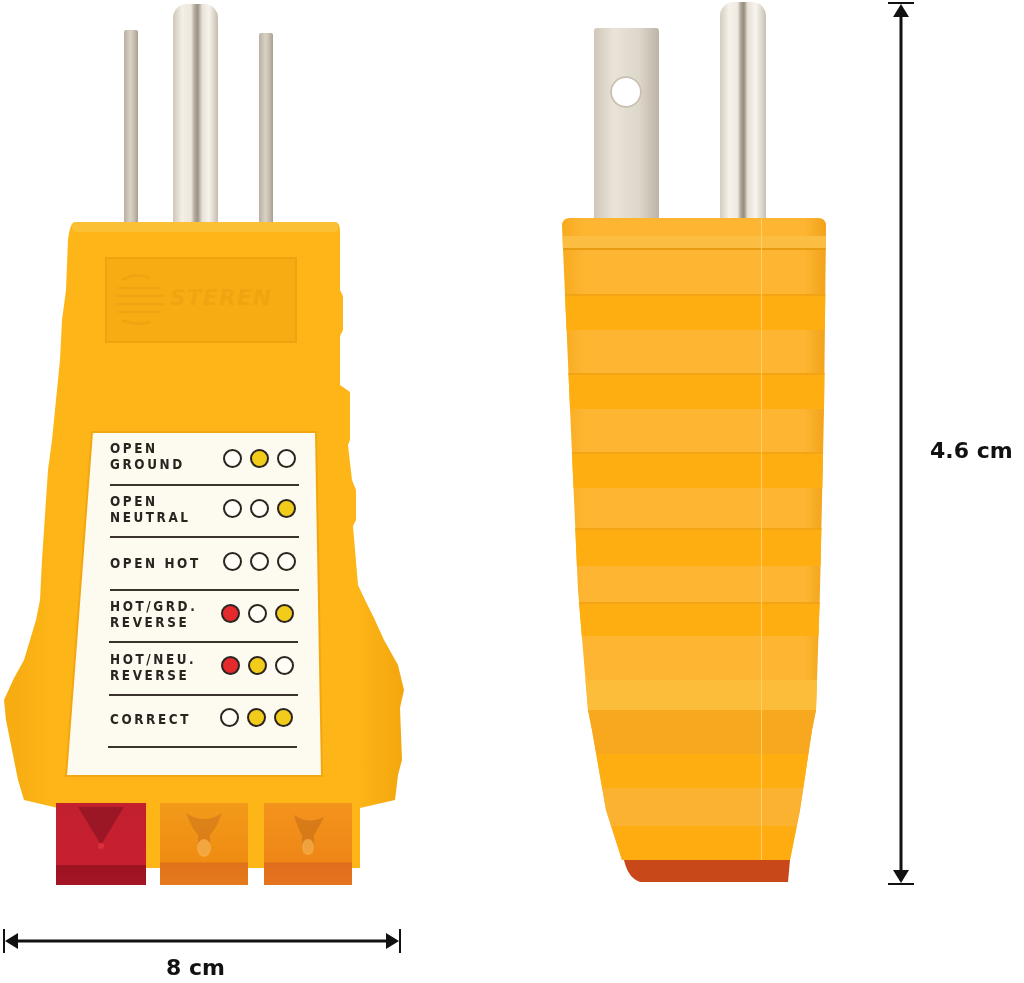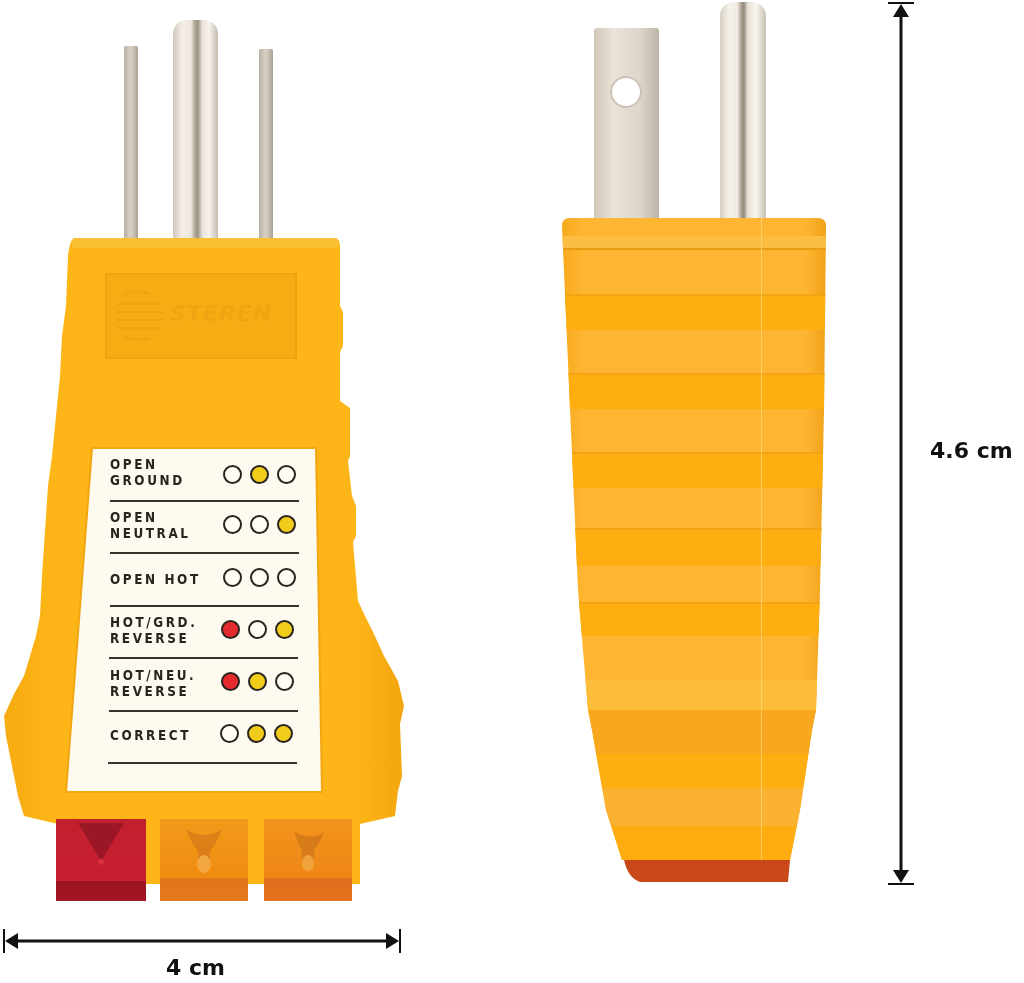--- a/index.html
+++ b/index.html
@@ -32,21 +32,21 @@
                      box-shadow: inset 0 0 0 2px #c9c0b2; }
   .side-prong-pin { position: absolute; left: 720px; top: 2px; width: 46px; height: 216px; border-radius: 14px 14px 0 0;
                     background: linear-gradient(90deg,#d4ccbf 0%,#f6f2eb 20%,#efe9e0 38%,#a9a092 46%,#958c7e 52%,#e6e0d6 60%,#f8f5ef 78%,#c8bfb1 100%); }
 
   
   .dim-text { position: absolute; font-family: "DejaVu Sans", sans-serif; font-weight: bold; font-size: 22px; color: #111; }
 </style>
 </head>
 <body>
 
-<div class="abs" style="left:0;top:0;width:420px;height:900px;margin-top:16px;">
+<div class="abs" style="left:0;top:0;width:420px;height:900px;">
 
   <div class="prong prong-left"></div>
   <div class="prong prong-ground"></div>
   <div class="prong prong-right"></div>
 
   <svg class="front-body" width="420" height="900" viewBox="0 0 420 900">
     <defs>
       <linearGradient id="bodyG" x1="0" x2="1" y1="0" y2="0">
         <stop offset="0" stop-color="#f6ab10"></stop>
         <stop offset="0.12" stop-color="#fdb517"></stop>
@@ -151,21 +151,21 @@
   </div>
 </div>
 
 <svg class="abs" style="left:0;top:925px;" width="420" height="30">
   <line x1="4" y1="4" x2="4" y2="28" stroke="#111" stroke-width="2"></line>
   <line x1="400" y1="4" x2="400" y2="28" stroke="#111" stroke-width="2"></line>
   <line x1="10" y1="16" x2="394" y2="16" stroke="#111" stroke-width="3"></line>
   <path d="M5 16 L18 8 L18 24 Z" fill="#111"></path>
   <path d="M399 16 L386 8 L386 24 Z" fill="#111"></path>
 </svg>
-<div class="dim-text" style="left:166px;top:955px;">4 cm</div>
+<div class="dim-text" style="left:166px;top:955px;">8 cm</div>
 
 <div class="abs" style="left:540px;top:0;width:300px;height:900px;">
 </div>
 <div class="side-prong-blade"></div>
 <div class="side-prong-hole"></div>
 <div class="side-prong-pin"></div>
 
 <svg class="abs" style="left:540px;top:210px;" width="300" height="680" viewBox="0 0 300 680">
   <defs>
     <linearGradient id="sideG" x1="0" x2="1" y1="0" y2="0">

